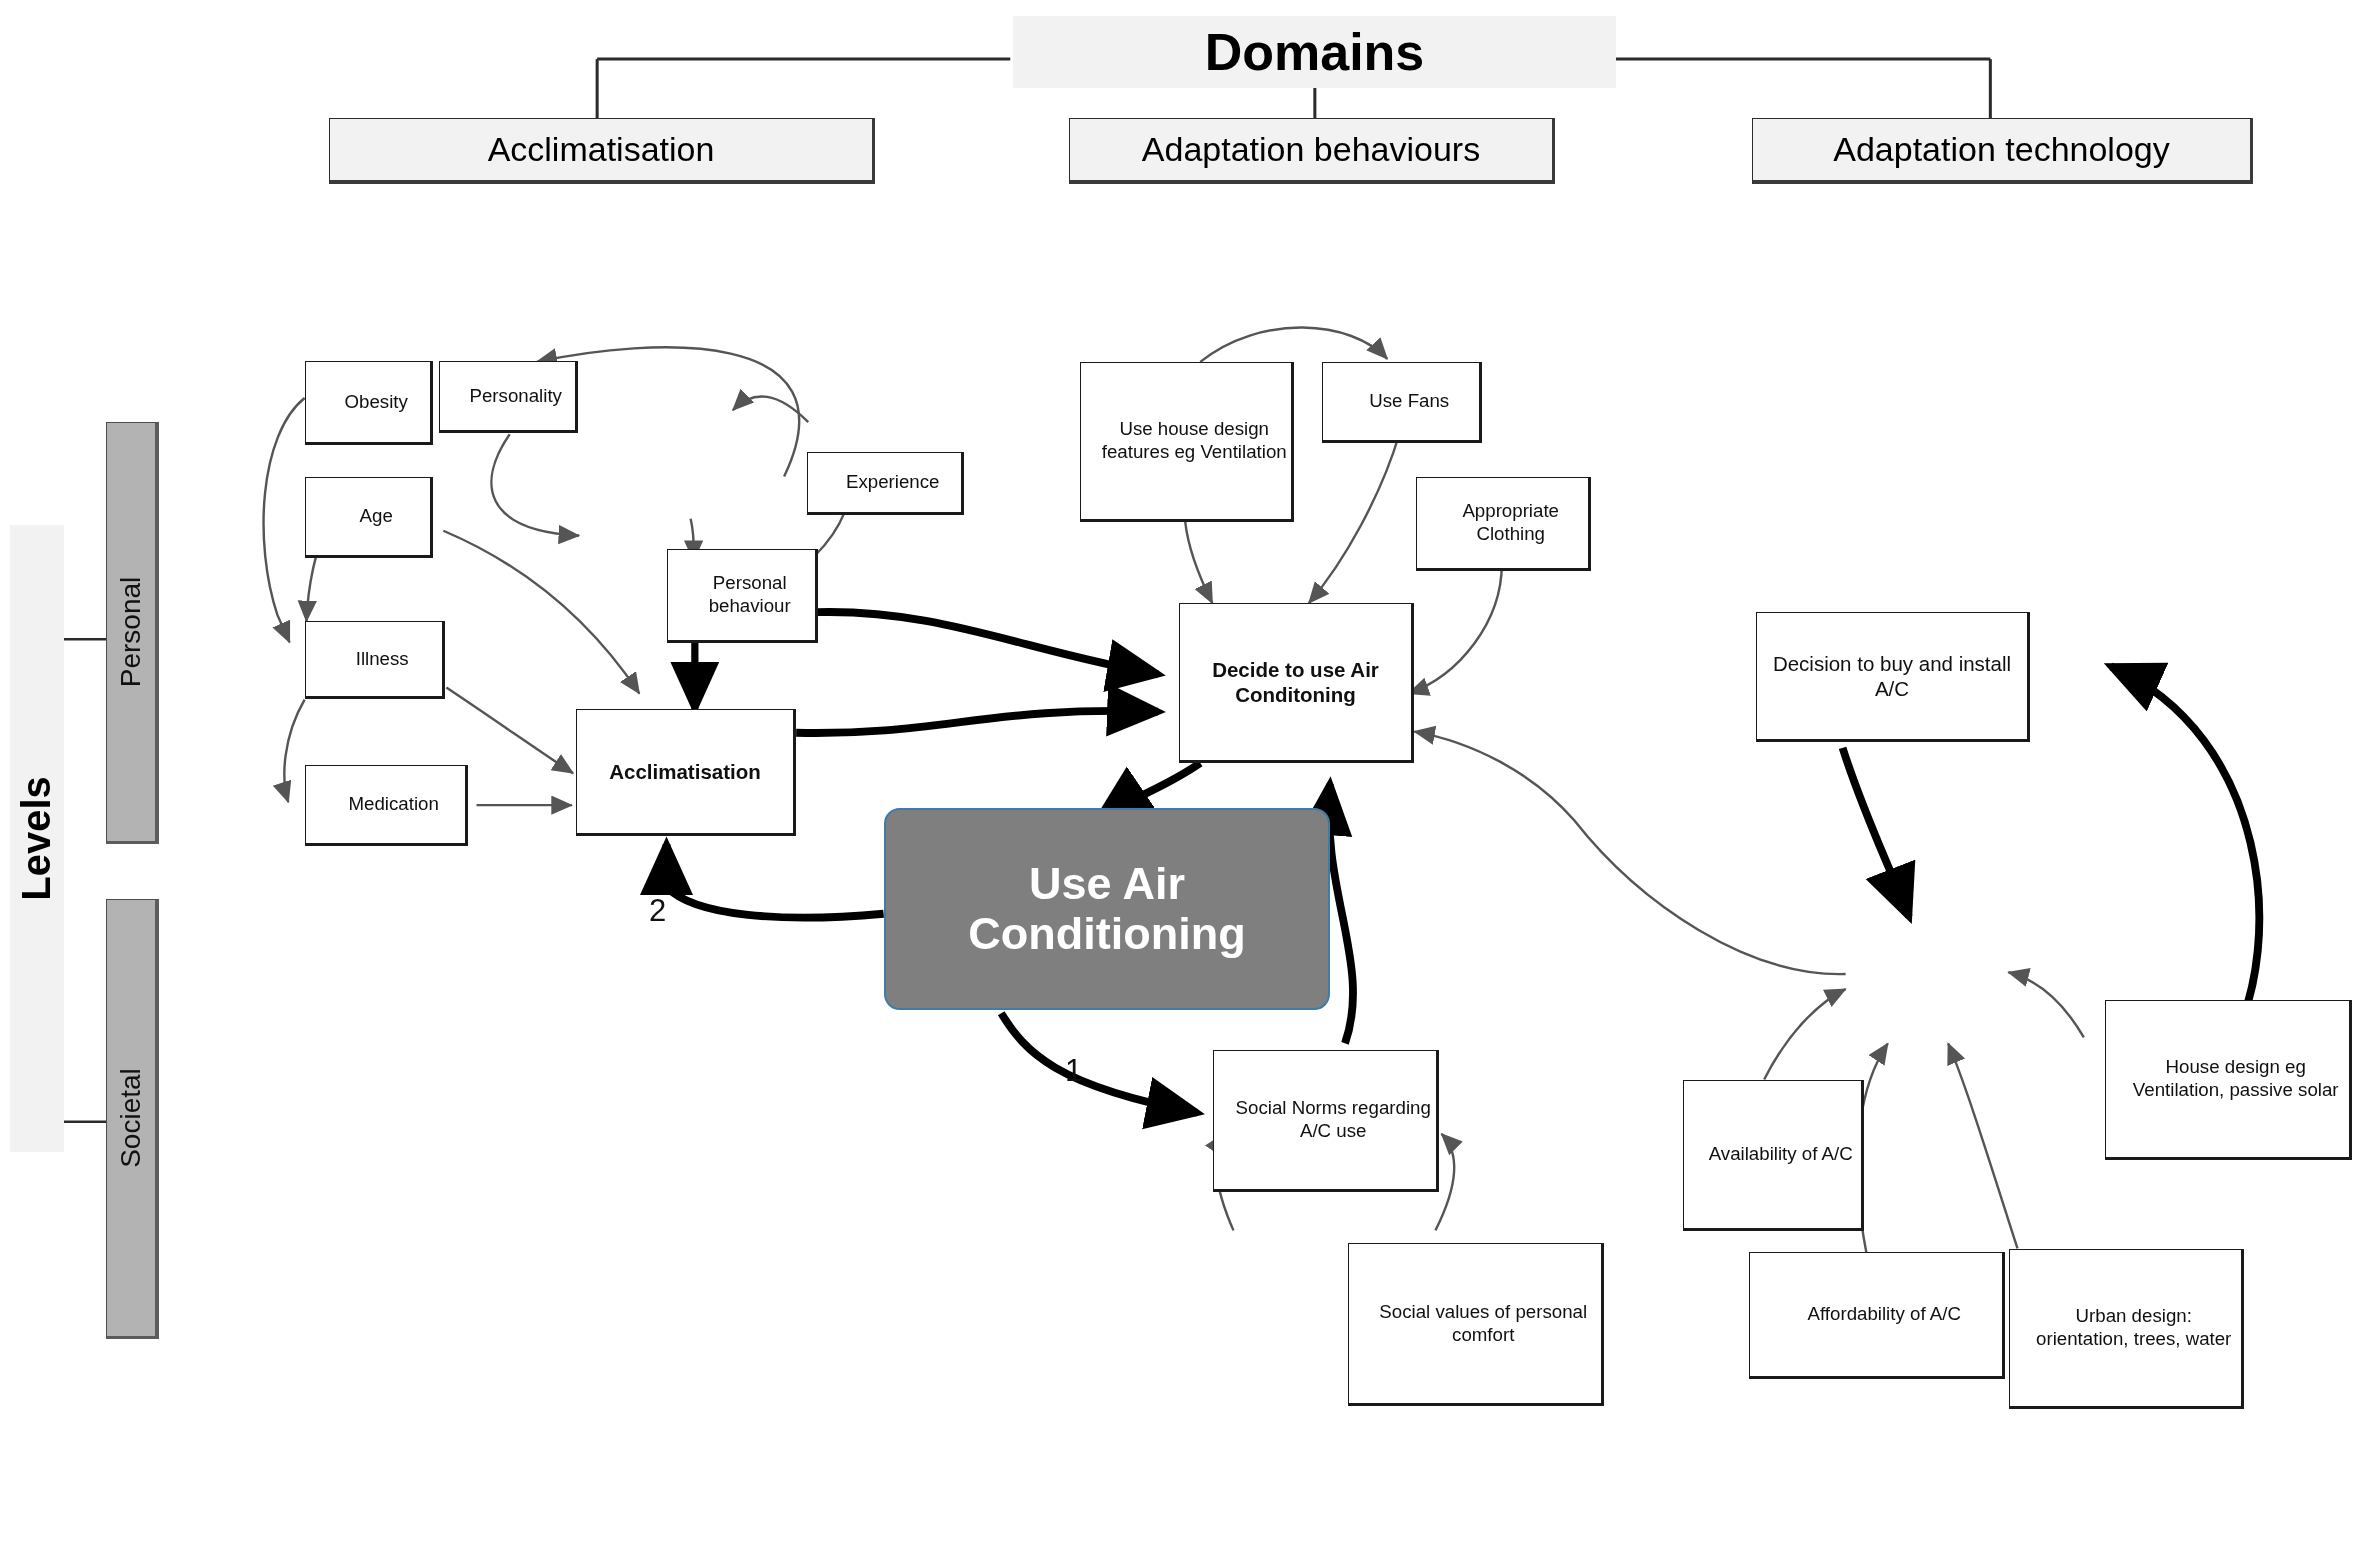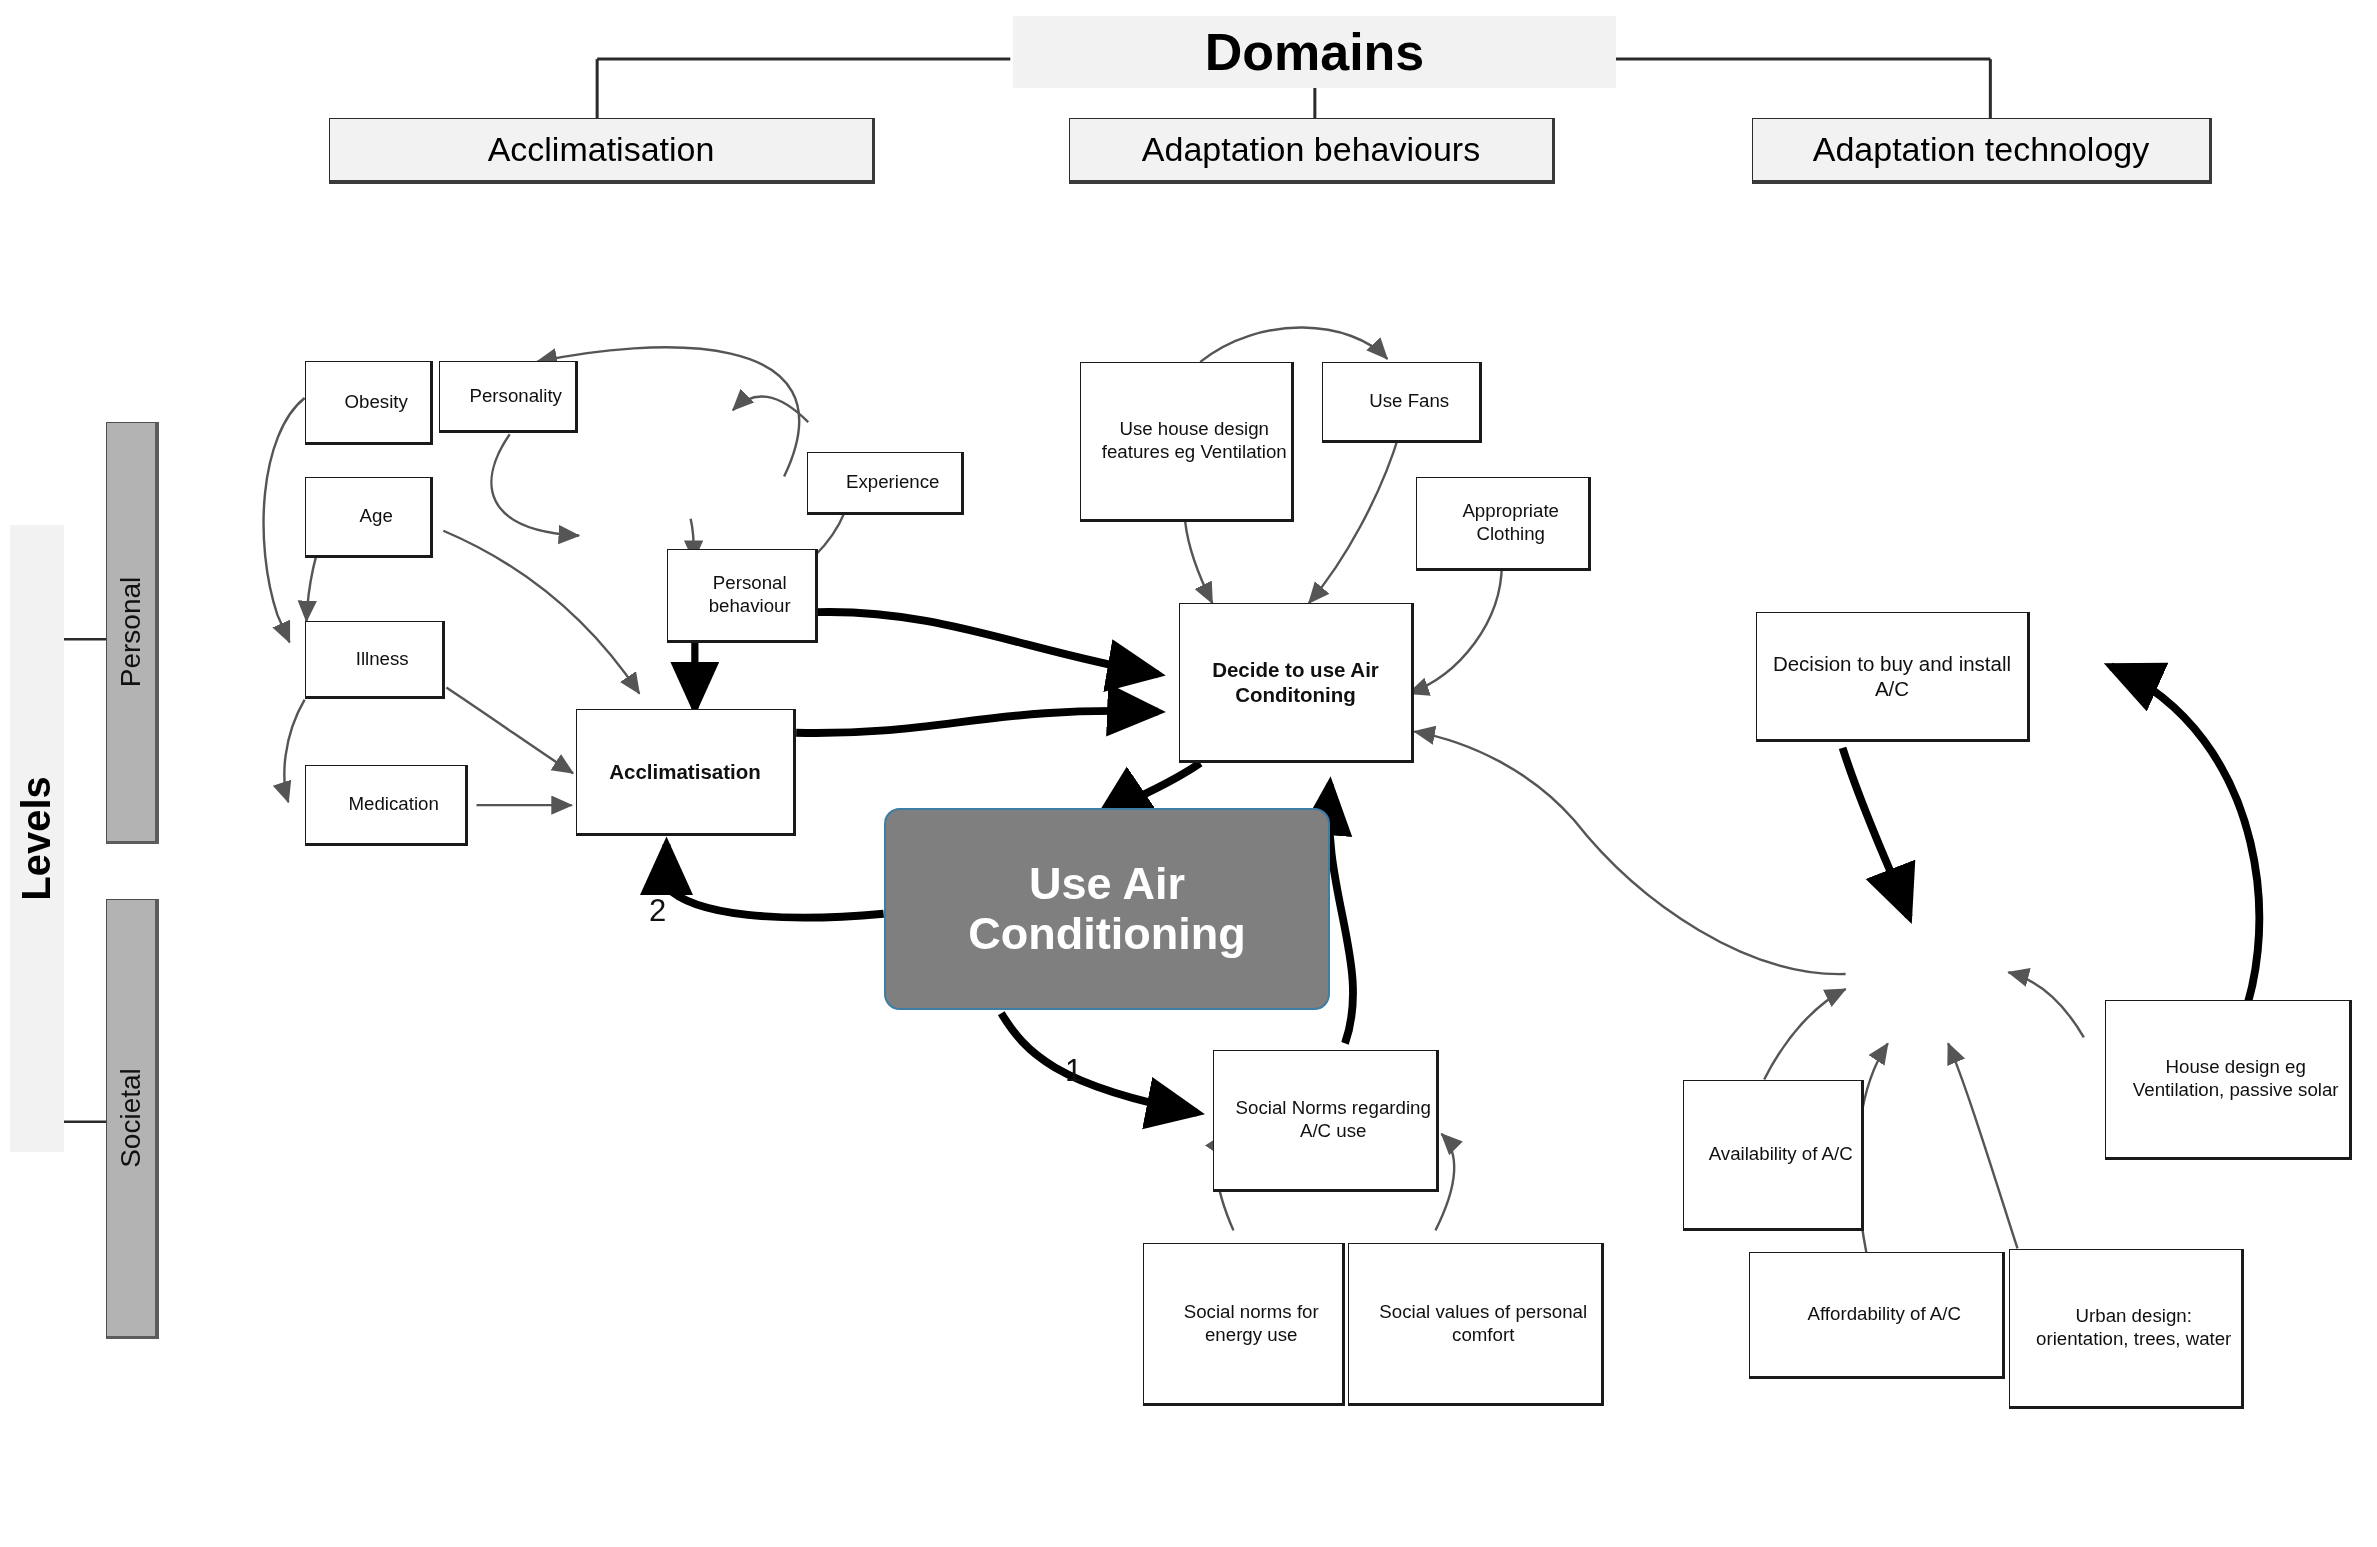--- a/index.html
+++ b/index.html
@@ -225,21 +225,21 @@
   </div>
 
   <div class="abs hdr-sub" style="left:329px;top:118px;width:546px;height:66px;font-size:34px;">
     <span>Acclimatisation</span>
   </div>
 
   <div class="abs hdr-sub" style="left:1069px;top:118px;width:486px;height:66px;font-size:34px;">
     <span>Adaptation behaviours</span>
   </div>
 
-  <div class="abs hdr-sub" style="left:1752px;top:118px;width:460px;height:66px;font-size:34px;align-items:center;">
+  <div class="abs hdr-sub" style="left:1752px;top:118px;width:501px;height:66px;font-size:34px;align-items:center;">
     <span>Adaptation technology</span>
   </div>
 
   <div class="abs band-personal" style="left:220px;top:211px;width:2154px;height:658px;z-index:-3;"></div>
 
   <div class="abs band-societal" style="left:220px;top:887px;width:2154px;height:652px;z-index:-3;"></div>
 
   <div class="abs panel" style="left:247px;top:241px;width:612px;height:621px;z-index:-2;">
     <div class="panel-title" style="top:24px;">Physiological acclimatisation</div>
   </div>
@@ -314,23 +314,20 @@
     </div>
 
   <div class="abs usac" style="left:884px;top:808px;width:446px;height:202px;">
       <span>Use Air Conditioning</span>
     </div>
 
   <div class="abs node sm" style="left:1213px;top:1050px;width:226px;height:142px;">
       <span>Social Norms regarding A/C use</span>
     </div>
 
-  <div class="abs node sm" style="left:1143px;top:1243px;width:202px;height:163px;">
-      <span>Social norms for energy use</span>
-    </div>
 
   <div class="abs node sm" style="left:1348px;top:1243px;width:256px;height:163px;">
       <span>Social values of personal comfort</span>
     </div>
 
 
   <div class="abs node sm" style="left:1683px;top:1080px;width:181px;height:151px;">
       <span>Availability of A/C</span>
     </div>
 

